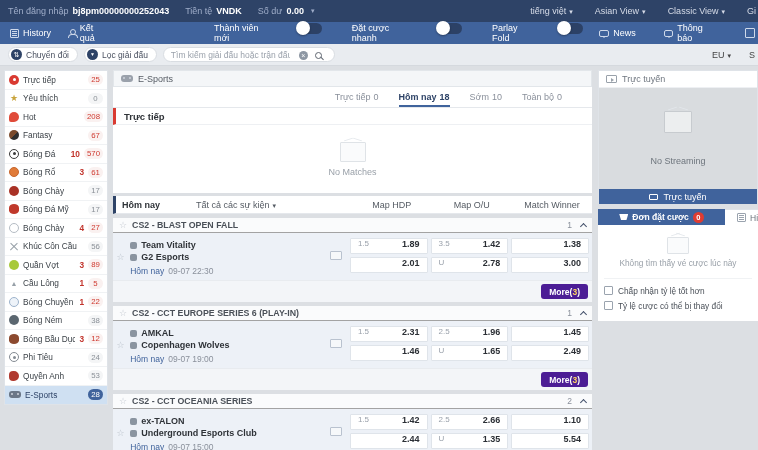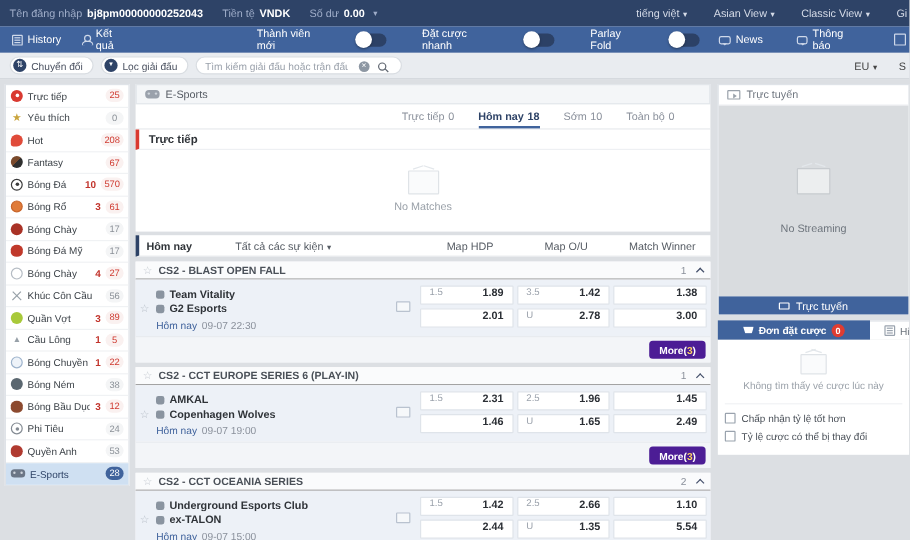--- a/index.html
+++ b/index.html
@@ -16,21 +16,21 @@
   .tb-clip{margin-right:-6px;white-space:nowrap}
 
   
   .navbar{height:22px;background:#40639c;display:flex;align-items:center;padding:0 10px;gap:16px;color:#fff;font-size:9px;flex:0 0 22px}
   .nv-btn{display:flex;align-items:center;gap:4px;cursor:pointer}
   .list-ic{width:9px;height:9px;border:1px solid #cfd9ea;border-radius:1px;position:relative}
   .list-ic::after{content:"";position:absolute;left:1px;top:3px;width:5px;height:1px;background:#cfd9ea;box-shadow:0 -2px 0 #cfd9ea,0 2px 0 #cfd9ea}
   .person-ic{width:9px;height:9px;position:relative}
   .person-ic::before{content:"";position:absolute;top:0;left:2.5px;width:4px;height:4px;border:1px solid #cfd9ea;border-radius:50%}
   .person-ic::after{content:"";position:absolute;bottom:0;left:0.5px;width:8px;height:3px;border:1px solid #cfd9ea;border-bottom:none;border-radius:4px 4px 0 0}
-  .tgl-group{display:flex;align-items:center;gap:22px;margin-left:14px}
+  .tgl-group{display:flex;gap:22px;margin-left:14px}
   .tgl{width:26px;height:11px;border-radius:6px;background:#2c4166;position:relative;cursor:pointer}
   .knob{position:absolute;left:-1px;top:-2px;width:14px;height:14px;border-radius:50%;background:#fff;box-shadow:0 1px 2px rgba(0,0,0,.35)}
   .nv-right{margin-left:auto;display:flex;align-items:center;gap:28px}
   .bub{width:10px;height:7px;border:1px solid #cfd9ea;border-radius:2px;position:relative}
   .bub::after{content:"";position:absolute;left:2px;bottom:-4px;border:2px solid transparent;border-top-color:#cfd9ea}
   .clip-ic{width:10px;height:10px;border:1px solid #cfd9ea;border-radius:1px;margin-right:-7px}
 
   
   .filterbar{height:22px;background:#e9ecf0;border-bottom:1px solid #d5d9de;display:flex;align-items:center;padding:0 8px;gap:6px;flex:0 0 22px}
   .fbtn{height:15px;background:#fff;border:1px solid #d9dde2;border-radius:8px;display:inline-flex;align-items:center;gap:4px;padding:0 8px 0 2px;font-size:8.5px;color:#4a5160;cursor:pointer}
@@ -128,21 +128,21 @@
   .more-btn{background:#4c1d95;color:#fff;border:none;border-radius:3px;font-size:8.5px;font-weight:bold;padding:2.5px 8px;font-family:inherit;cursor:pointer}
   .more-n{color:#ffd45e}
 
   
   .rightpanel{width:160px;flex:0 0 160px;margin-top:4px;display:flex;flex-direction:column;overflow:hidden}
   .stream-card{background:#fff;border:1px solid #dfe3e8;border-bottom:none}
   .st-head{height:17px;display:flex;align-items:center;gap:5px;padding:0 7px;color:#707780;border-bottom:1px solid #eef0f3}
   .screen-ic{width:11px;height:8px;border:1px solid #99a1aa;border-radius:1px;position:relative}
   .screen-ic::after{content:"";position:absolute;left:3.5px;top:1.5px;border:2px solid transparent;border-left:3px solid #99a1aa}
   .st-select{height:17px;display:flex;align-items:center;padding:0 7px;color:#2f3338;border-bottom:1px solid #eef0f3;cursor:pointer}
-  .st-body{height:159px;background:#d9dcdf;display:flex;flex-direction:column;align-items:center;justify-content:center;gap:23px;color:#6e757d}
+  .st-body{height:101px;background:#d9dcdf;display:flex;flex-direction:column;align-items:center;justify-content:center;gap:23px;color:#6e757d}
   .st-body .box-ic{background:#eceeef;border-color:#c7cbcf;width:28px;height:22px}
   .st-btn{height:15px;background:#40639c;color:#fff;display:flex;align-items:center;justify-content:center;gap:5px;cursor:pointer}
   .tv-ic{width:9px;height:6px;border:1px solid #fff;border-radius:1px}
   .betslip{margin-top:5px}
   .bs-tabs{display:flex;height:16px}
   .bs-tab-slip{flex:0 0 127px;background:#40639c;color:#fff;display:flex;align-items:center;justify-content:center;gap:4px;font-size:8.5px;font-weight:bold;cursor:pointer}
   .cart-ic{width:9px;height:6px;background:#fff;clip-path:polygon(0 0,100% 0,80% 100%,20% 100%)}
   .badge{width:11px;height:11px;border-radius:50%;background:#e03c31;color:#fff;font-size:7.5px;line-height:11px;text-align:center;font-weight:bold}
   .bs-tab-hist{flex:1;background:#fff;color:#6e757d;display:flex;align-items:center;gap:4px;padding-left:12px;font-size:8.5px;border-top:1px solid #dfe3e8;cursor:pointer;white-space:nowrap}
   .hist-ic{width:9px;height:9px;border:1px solid #9aa3ae;border-radius:1px;position:relative;flex:0 0 9px}
@@ -502,25 +502,25 @@
               <span class="star"></span>
               <span class="lg-name">CS2 - CCT OCEANIA SERIES</span>
               <span class="lg-ct">2</span>
               <span class="chev"></span>
             </div>
             <div class="m-row">
               <span class="m-star star"></span>
               <div class="m-left">
                 <div class="t-line">
                   <span class="t-ic"></span>
-                  <span class="t-name">Underground Esports Club</span>
+                  <span class="t-name">ex-TALON</span>
                 </div>
                 <div class="t-line">
                   <span class="t-ic"></span>
-                  <span class="t-name">ex-TALON</span>
+                  <span class="t-name">Underground Esports Club</span>
                 </div>
                 <div class="t-time"><span class="t-day">Hôm nay</span><span class="t-date">09-07 15:00</span></div>
                 <span class="m-plus"></span>
               </div>
               <div class="o-group">
                 <div class="o-cell">
                   <span class="o-line">1.5</span>
                   <span class="o-val">1.42</span>
                 </div>
                 <div class="o-cell">

